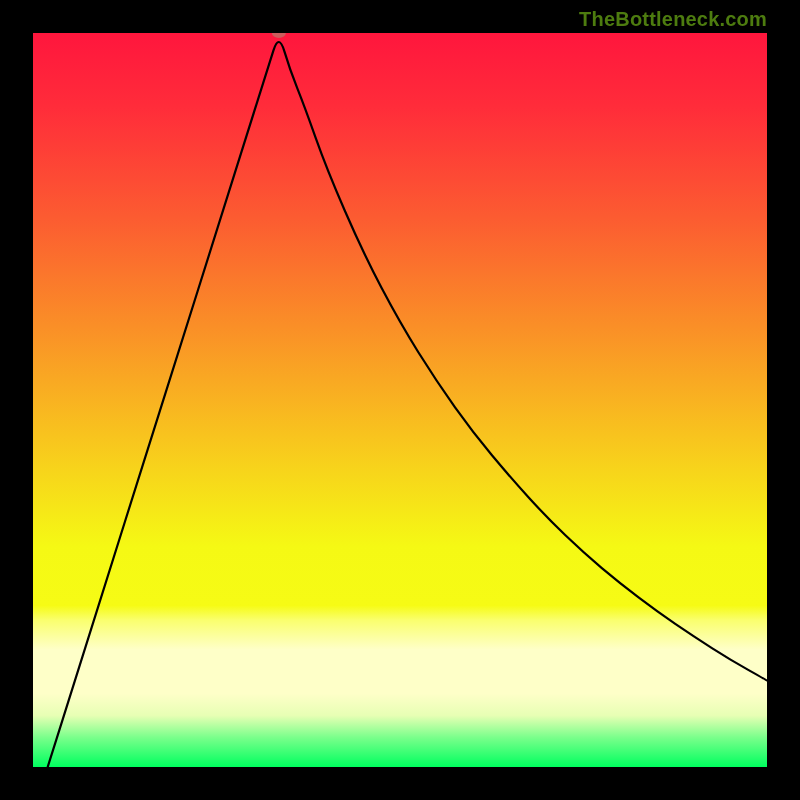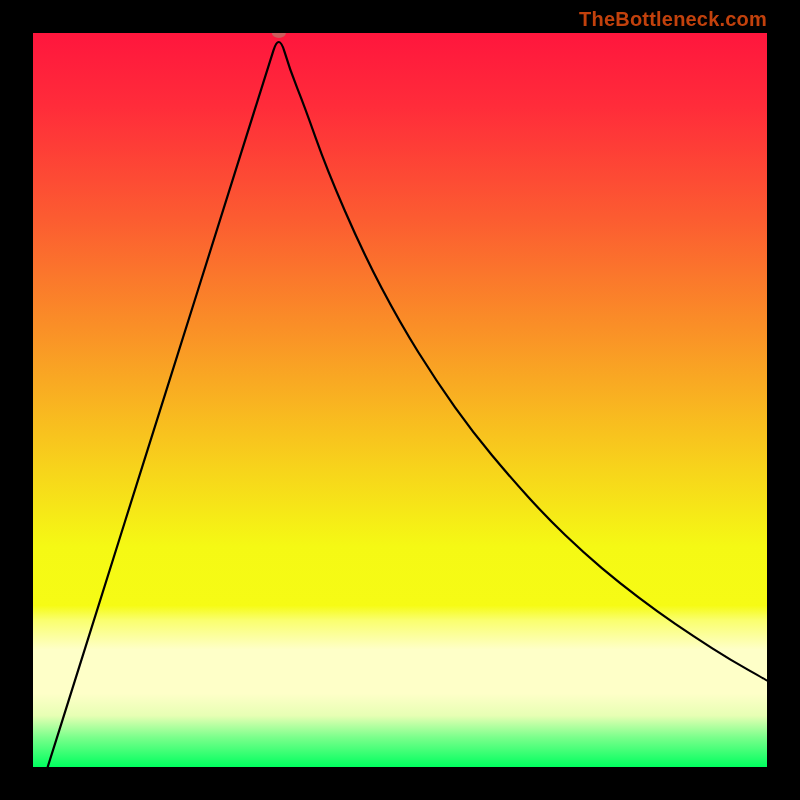--- a/index.html
+++ b/index.html
@@ -22,21 +22,21 @@
     left: 33px;
     top: 33px;
     width: 734px;
     height: 734px;
     
   }
   .watermark {
     position: absolute;
     top: 8px;
     right: 33px;
-    color: #c2410c;
+    color: #4d7c0f;
     font-size: 20px;
     font-weight: 600;
     letter-spacing: 0.2px;
   }
   svg { display: block; }
 </style>
 </head>
 <body>
 <div class="frame">
 

